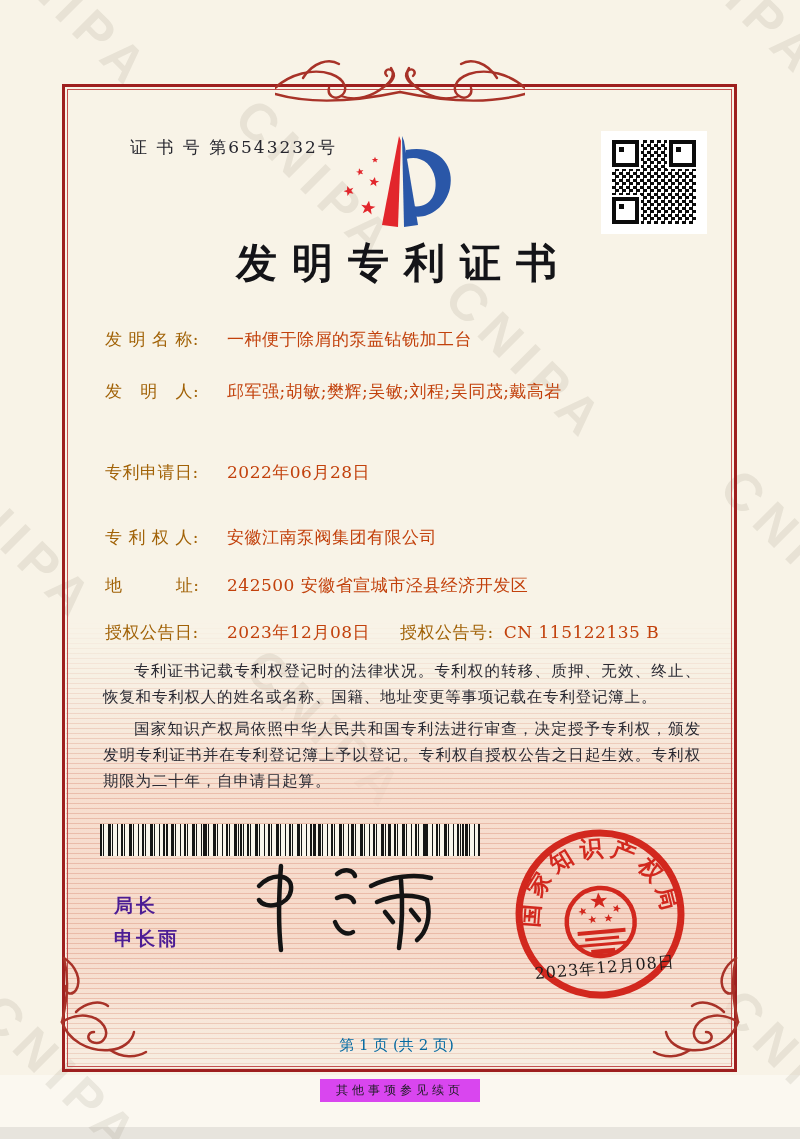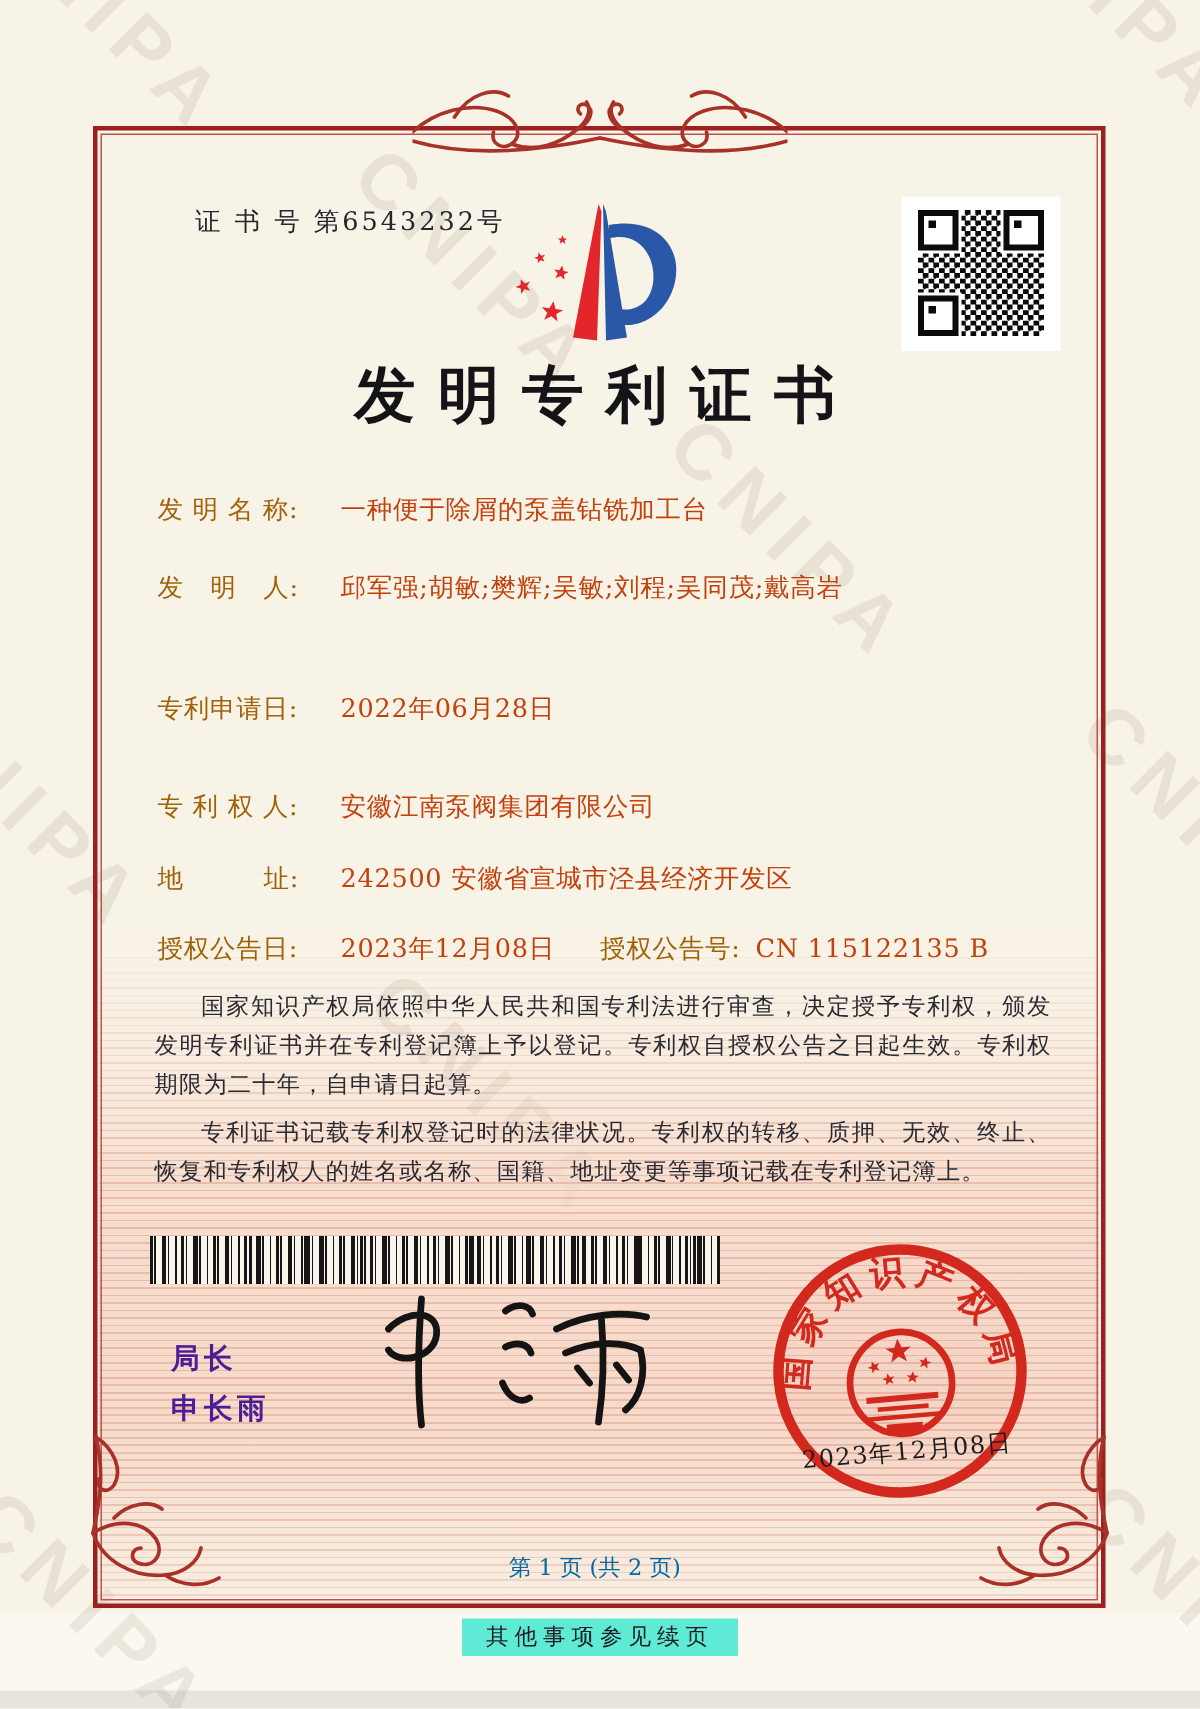--- a/index.html
+++ b/index.html
@@ -55,21 +55,21 @@
        repeating-linear-gradient(90deg,rgba(0,0,0,0) 0 29px,#161616 29px 31px,rgba(0,0,0,0) 31px 37px);}
 
   .signer{position:absolute;left:114px;z-index:4;font-family:"Liberation Sans","DejaVu Sans",sans-serif;
           font-weight:600;font-size:19px;letter-spacing:3px;color:#4c1d95;}
   .signature{position:absolute;left:225px;top:852px;width:215px;height:108px;z-index:5;}
 
   .seal{position:absolute;left:512px;top:826px;width:176px;height:176px;z-index:5;transform:rotate(-5deg);}
 
   .page-num{position:absolute;left:62px;top:1036px;width:669px;text-align:center;font-size:15px;color:#0369a1;z-index:4;}
   .cont-note{position:absolute;left:0;top:1079px;width:800px;text-align:center;z-index:4;}
-  .cont-note span{display:inline-block;background:#5eead4;padding:3px 16px;font-size:15px;letter-spacing:4px;color:#1d1d24;}
+  .cont-note span{display:inline-block;background:#d946ef;padding:3px 16px;font-size:12px;letter-spacing:4px;color:#1d1d24;}
 </style>
 </head>
 <body>
 
 <div class="page">
 
   <svg width="0" height="0" style="position:absolute" aria-hidden="true">
     <defs>
       <polygon id="star" points="0,-10 2.9,-3.1 10,-3.1 4.2,1.2 6.2,8.1 0,3.9 -6.2,8.1 -4.2,1.2 -10,-3.1 -2.9,-3.1"></polygon>
       <g id="scrollhalf" fill="none" stroke="#a83228" stroke-width="2.4" stroke-linecap="round">
@@ -157,22 +157,22 @@
     <span class="flabel">地         址:</span><span class="fvalue">242500 安徽省宣城市泾县经济开发区</span>
   </div>
   <div class="frow" style="top:621px;">
     <span class="flabel">授权公告日:</span><span class="fvalue">2023年12月08日</span>
     <span class="grant-no">
       <span class="flabel" style="width:auto;margin-right:10px;">授权公告号:</span><span class="fvalue">CN 115122135 B</span>
     </span>
   </div>
 
   <div class="paras">
+    <p>专利证书记载专利权登记时的法律状况。专利权的转移、质押、无效、终止、恢复和专利权人的姓名或名称、国籍、地址变更等事项记载在专利登记簿上。</p>
     <p>国家知识产权局依照中华人民共和国专利法进行审查，决定授予专利权，颁发发明专利证书并在专利登记簿上予以登记。专利权自授权公告之日起生效。专利权期限为二十年，自申请日起算。</p>
-    <p>专利证书记载专利权登记时的法律状况。专利权的转移、质押、无效、终止、恢复和专利权人的姓名或名称、国籍、地址变更等事项记载在专利登记簿上。</p>
   </div>
 
   <div class="barcode"></div>
 
   <div class="signer" style="top:893px;">局长</div>
   <div class="signer" style="top:926px;">申长雨</div>
 
   <svg class="signature" viewBox="0 0 215 108">
     <g fill="none" stroke="#141414" stroke-width="4.5" stroke-linecap="round">
       <path d="M56,14 C54,40 53,72 56,98"></path>

